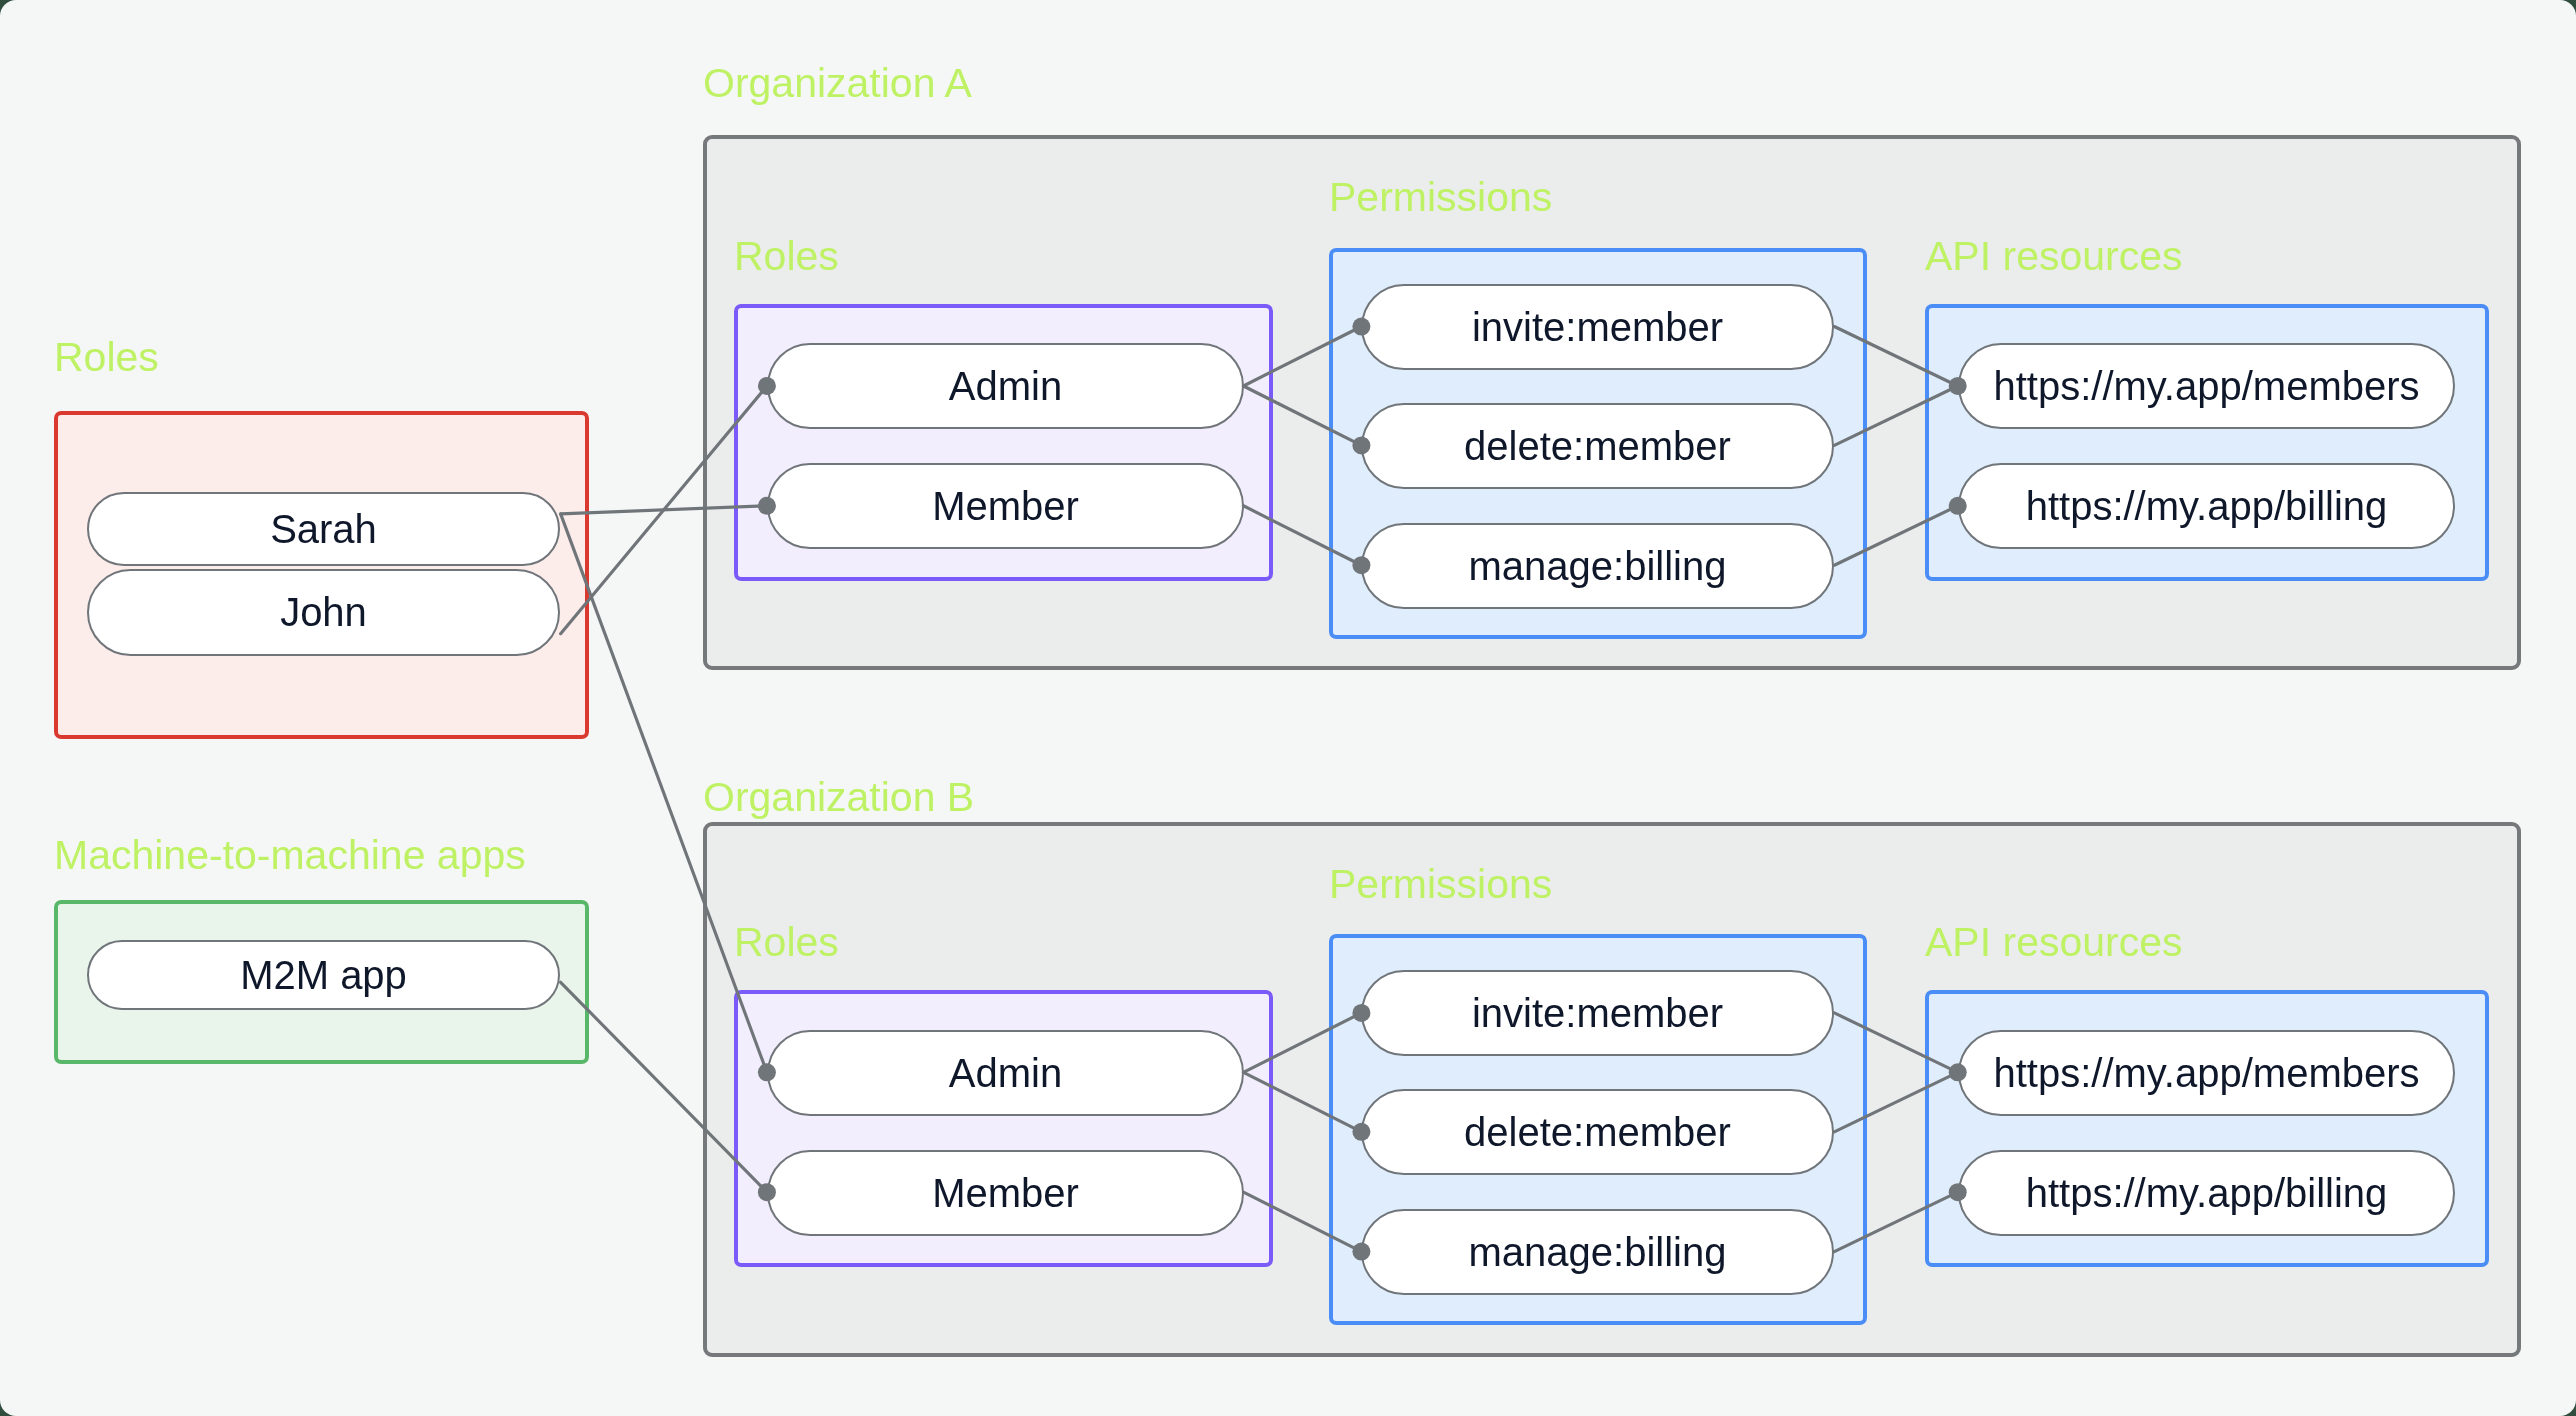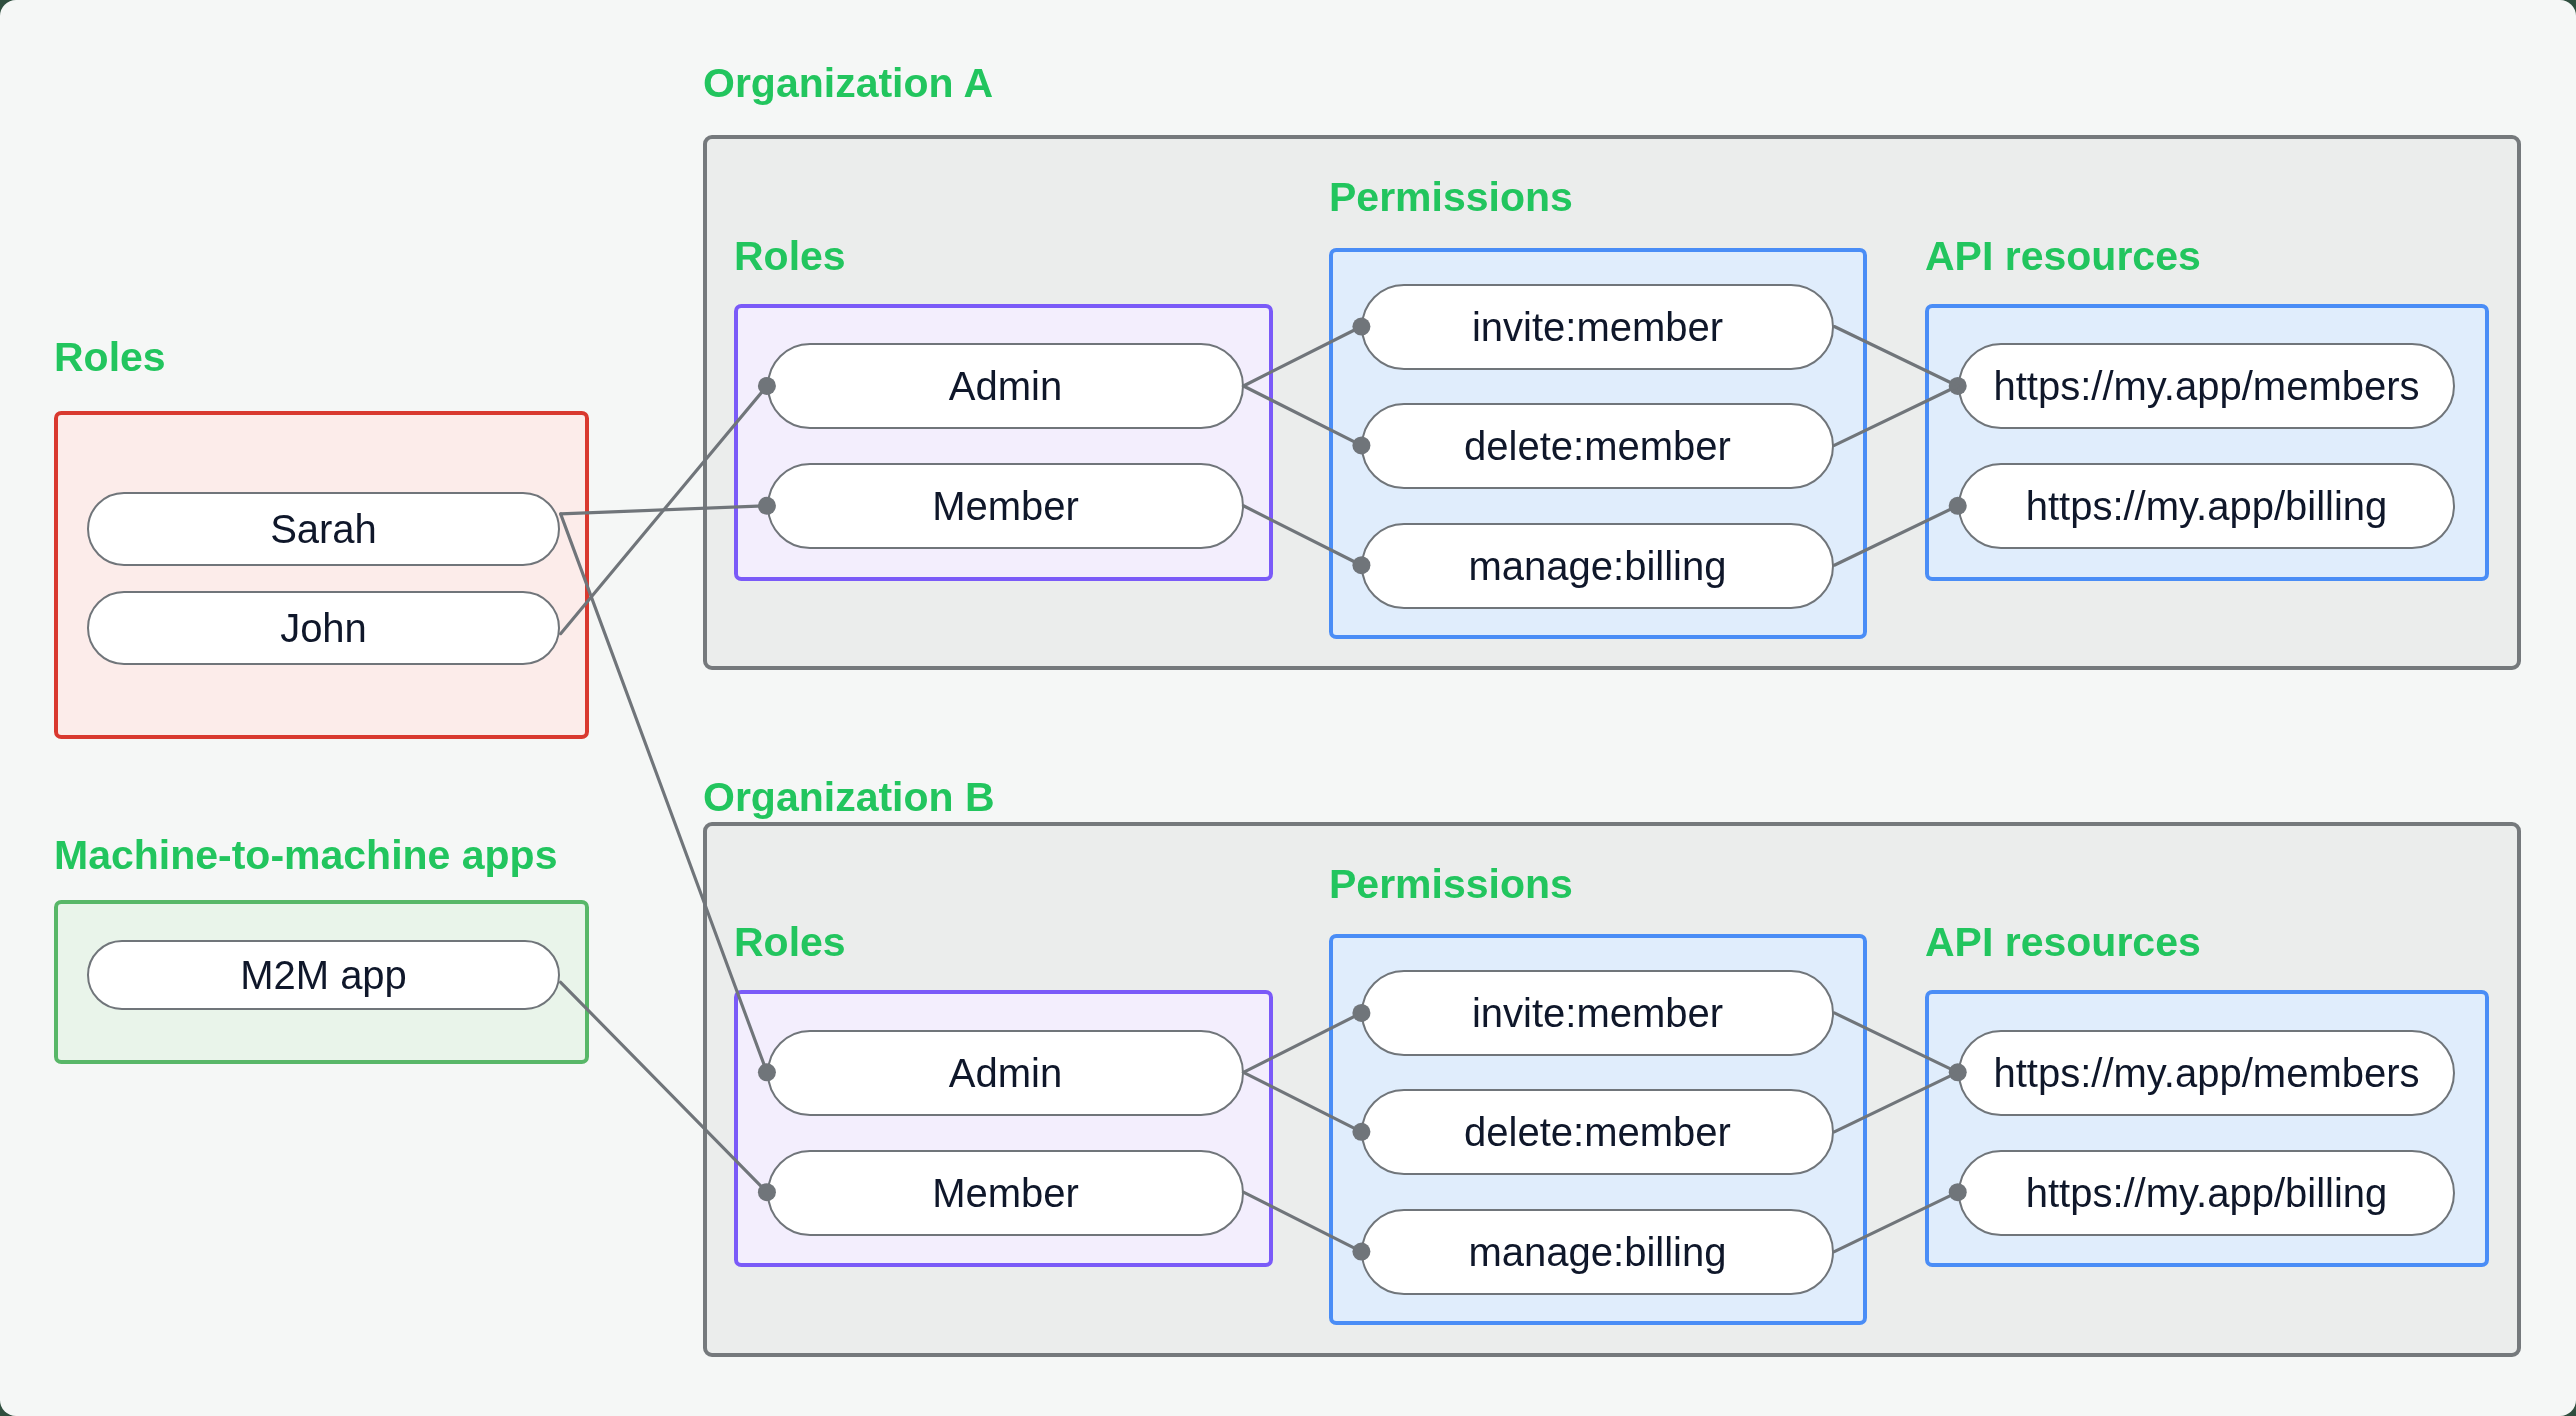--- a/index.html
+++ b/index.html
@@ -11,21 +11,21 @@
   }
   #canvas{
     position:relative;width:2576px;height:1416px;
   }
   .panel{
     position:absolute;left:0;top:0;width:2576px;height:1416px;
     background:#f5f7f6;border-radius:16px;z-index:0;
   }
   .label{
     position:absolute;z-index:2;
-    font-size:41px;line-height:1.2;font-weight:700;color:#22c55e;
+    font-size:41px;line-height:1.2;font-weight:400;color:#bef264;
     white-space:nowrap;
   }
   .group{
     position:absolute;z-index:1;box-sizing:border-box;border-radius:7.2px;
   }
   .group.gray{background:#ebedec;border:4.5px solid #75797c;border-radius:9px;}
   .group.red{background:#fcecea;border:4.5px solid #d9392f;}
   .group.green{background:#e9f4ea;border:4.5px solid #58b768;}
   .group.purple{background:#f3eefd;border:4.5px solid #7a5af8;}
   .group.blue{background:#e0edfc;border:4.5px solid #4a8df6;}
@@ -41,21 +41,21 @@
 </style>
 </head>
 <body>
 
 <div id="canvas">
   <div class="panel"></div>
 
   <div class="label" style="left:54px;top:333px">Roles</div>
   <div class="group red" style="left:54px;top:411px;width:535px;height:328px"></div>
   <div class="pill" style="left:87px;top:492px;width:473px;height:74px">Sarah</div>
-  <div class="pill" style="left:87px;top:591px;width:473px;height:74px">John</div>
+  <div class="pill" style="left:87px;top:569px;width:473px;height:87px">John</div>
 
   <div class="label" style="left:54px;top:831px">Machine-to-machine apps</div>
   <div class="group green" style="left:54px;top:900px;width:535px;height:164px"></div>
   <div class="pill" style="left:87px;top:940px;width:473px;height:70px">M2M app</div>
 
   <div class="label" style="left:703px;top:59px">Organization A</div>
   <div class="group gray" style="left:703px;top:135px;width:1818px;height:535px"></div>
 
   <div class="label" style="left:734px;top:232px">Roles</div>
   <div class="group purple" style="left:734px;top:304px;width:539px;height:277px"></div>

